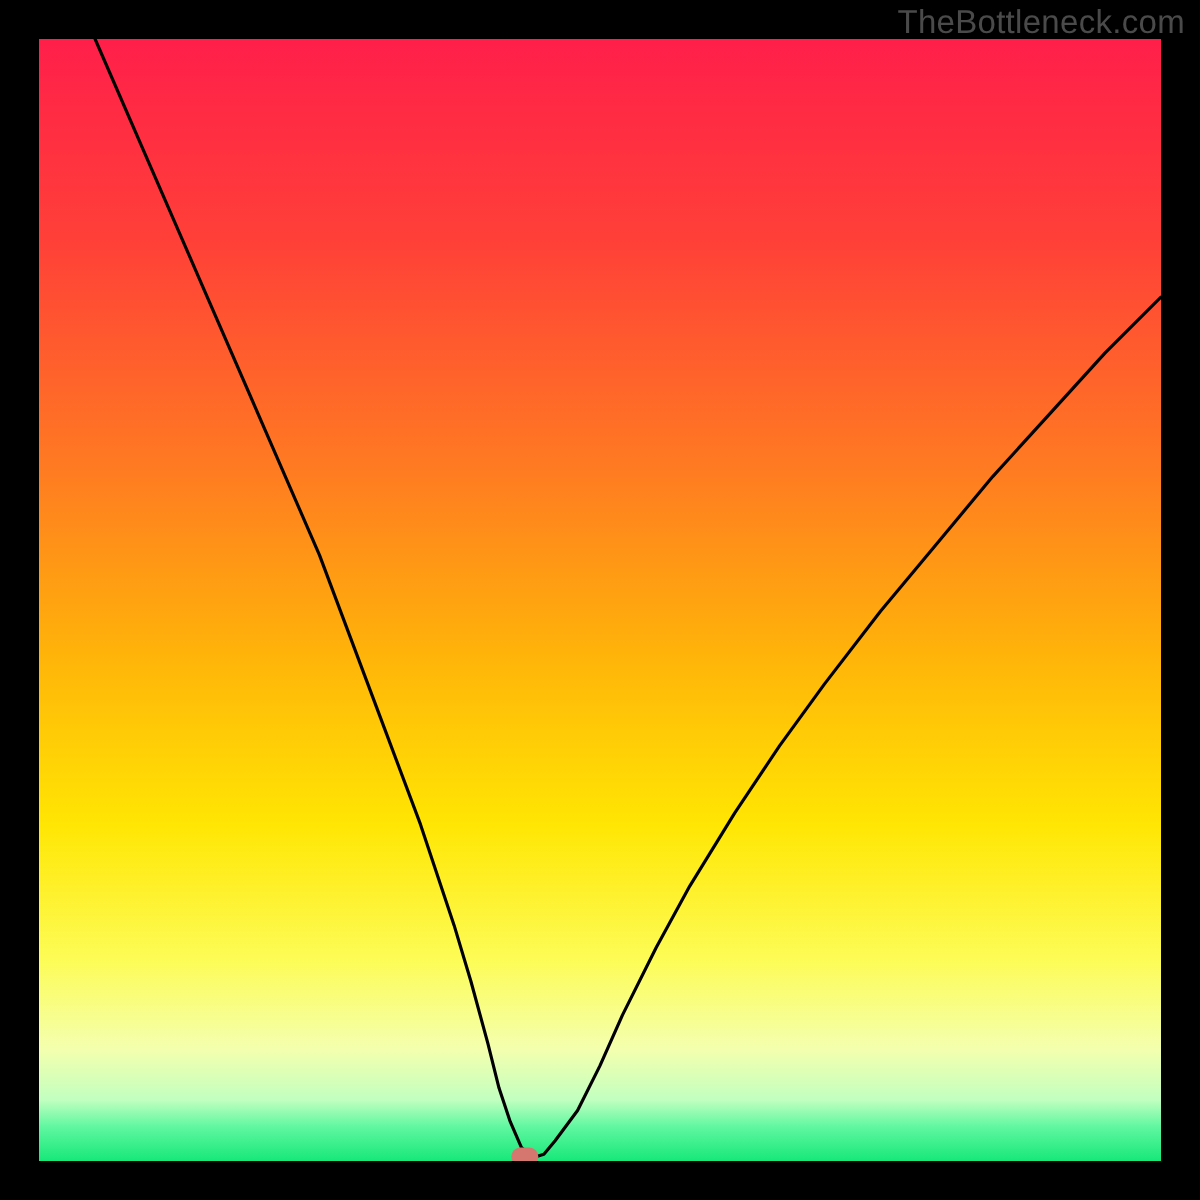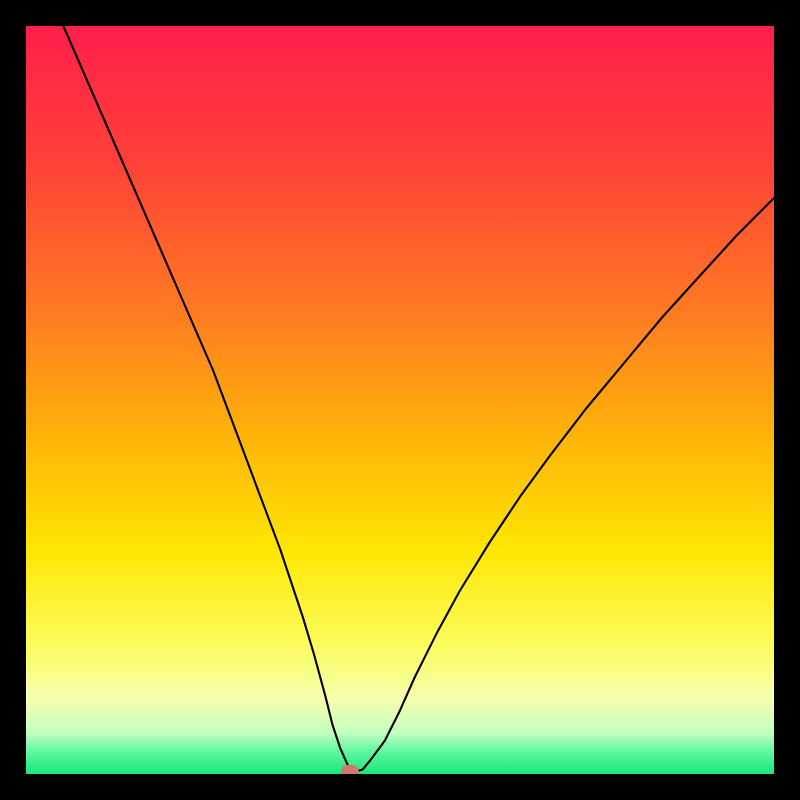--- a/index.html
+++ b/index.html
@@ -37,20 +37,21 @@
   .plot-area svg {
     display: block;
     width: 100%;
     height: 100%;
   }
 </style>
 </head>
 <body>
 
 <div class="frame">
+  <div class="watermark">TheBottleneck.com</div>
 
   <div class="plot-area">
     <svg viewBox="0 0 748 748">
       <defs>
         <linearGradient id="bg-grad" x1="0" y1="0" x2="0" y2="1">
             <stop offset="0.00%" stop-color="#ff1f4a"></stop>
             <stop offset="18.00%" stop-color="#ff4038"></stop>
             <stop offset="38.00%" stop-color="#ff7a22"></stop>
             <stop offset="55.00%" stop-color="#ffb409"></stop>
             <stop offset="70.00%" stop-color="#ffe603"></stop>

